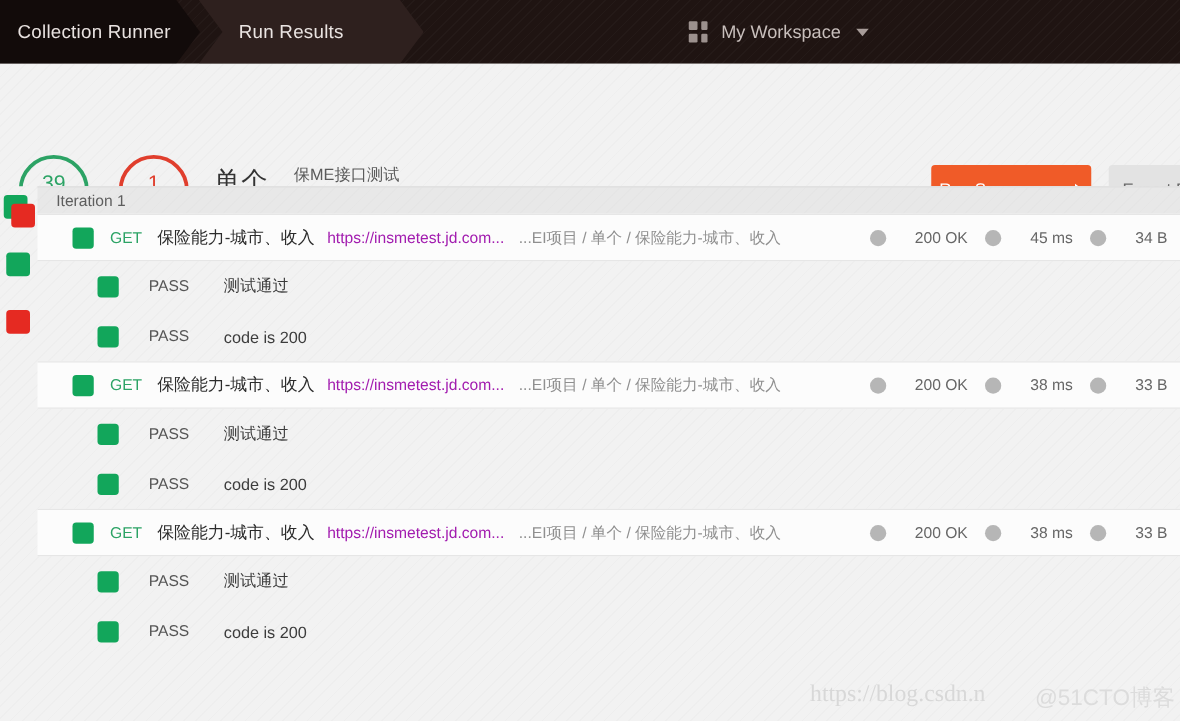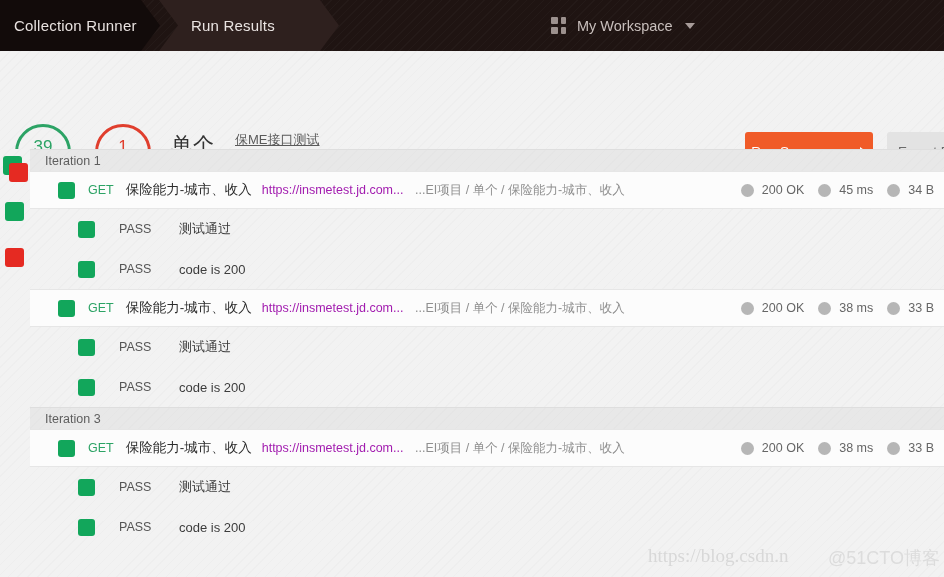--- a/index.html
+++ b/index.html
@@ -82,21 +82,21 @@
   .run-title {
     position:absolute; left:171px; top:80px;
     font-size:21px; color:#333; letter-spacing:1px;
   }
   .run-when {
     position:absolute; left:172px; top:106px;
     font-size:12.5px; color:#a8a8a8;
   }
   .run-coll {
     position:absolute; left:235px; top:80px;
-    font-size:13px; color:#5a5a5a;text-decoration:underline;
+    font-size:13px; color:#5a5a5a;
   }
 
   .btn-run {
     position:absolute; right:71px; top:81px;
     width:128px; height:39px;
     background:#f05b28; border:none; border-radius:3px;
     color:#fff; font-size:13.5px;
     display:flex; align-items:center; justify-content:center; gap:22px;
     font-family:"Liberation Sans", sans-serif;
   }
@@ -153,21 +153,21 @@
     width:17px; height:17px; border-radius:3px; background:#12a65b;
     margin-left:28px;
   }
   .req-row .method { margin-left:13px; font-size:12.5px; color:#2ca365; }
   .req-row .name { margin-left:12px; font-size:13.5px; color:#2c2c2c; }
   .req-row .url { margin-left:10px; font-size:12.5px; color:#a21caf; }
   .req-row .crumb { position:absolute; left:385px; font-size:12.5px; color:#8f8f8f; }
 
   .stats { position:absolute; right:10px; display:flex; align-items:center; }
   .stats .dot { width:13px; height:13px; border-radius:50%; background:#b6b6b6; }
-  .stats .val { font-size:12.5px; color:#666; margin-left:8px; }
+  .stats .val { font-size:12.5px; color:#666; margin-left:23px; }
   .stats .grp { display:flex; align-items:center; margin-left:14px; }
 
   .test-row {
     height:40px;
     display:flex; align-items:center;
   }
   .test-row .chip {
     width:17px; height:17px; border-radius:3px; background:#12a65b;
     margin-left:48px;
   }
@@ -304,21 +304,20 @@
       <div class="test-row">
         <span class="chip"></span>
         <span class="verdict">PASS</span>
         <span class="desc">测试通过</span>
       </div>
       <div class="test-row">
         <span class="chip"></span>
         <span class="verdict">PASS</span>
         <span class="desc">code is 200</span>
       </div>
-      <div class="iter-head">Iteration 3</div>
       <div class="req-row">
         <span class="chip"></span>
         <span class="method">GET</span>
         <span class="name">保险能力-城市、收入</span>
         <span class="url">https://insmetest.jd.com...</span>
         <span class="crumb">...EI项目 / 单个 / 保险能力-城市、收入</span>
         <span class="stats">
           <span class="grp">
             <span class="dot"></span>
             <span class="val">200 OK</span>

